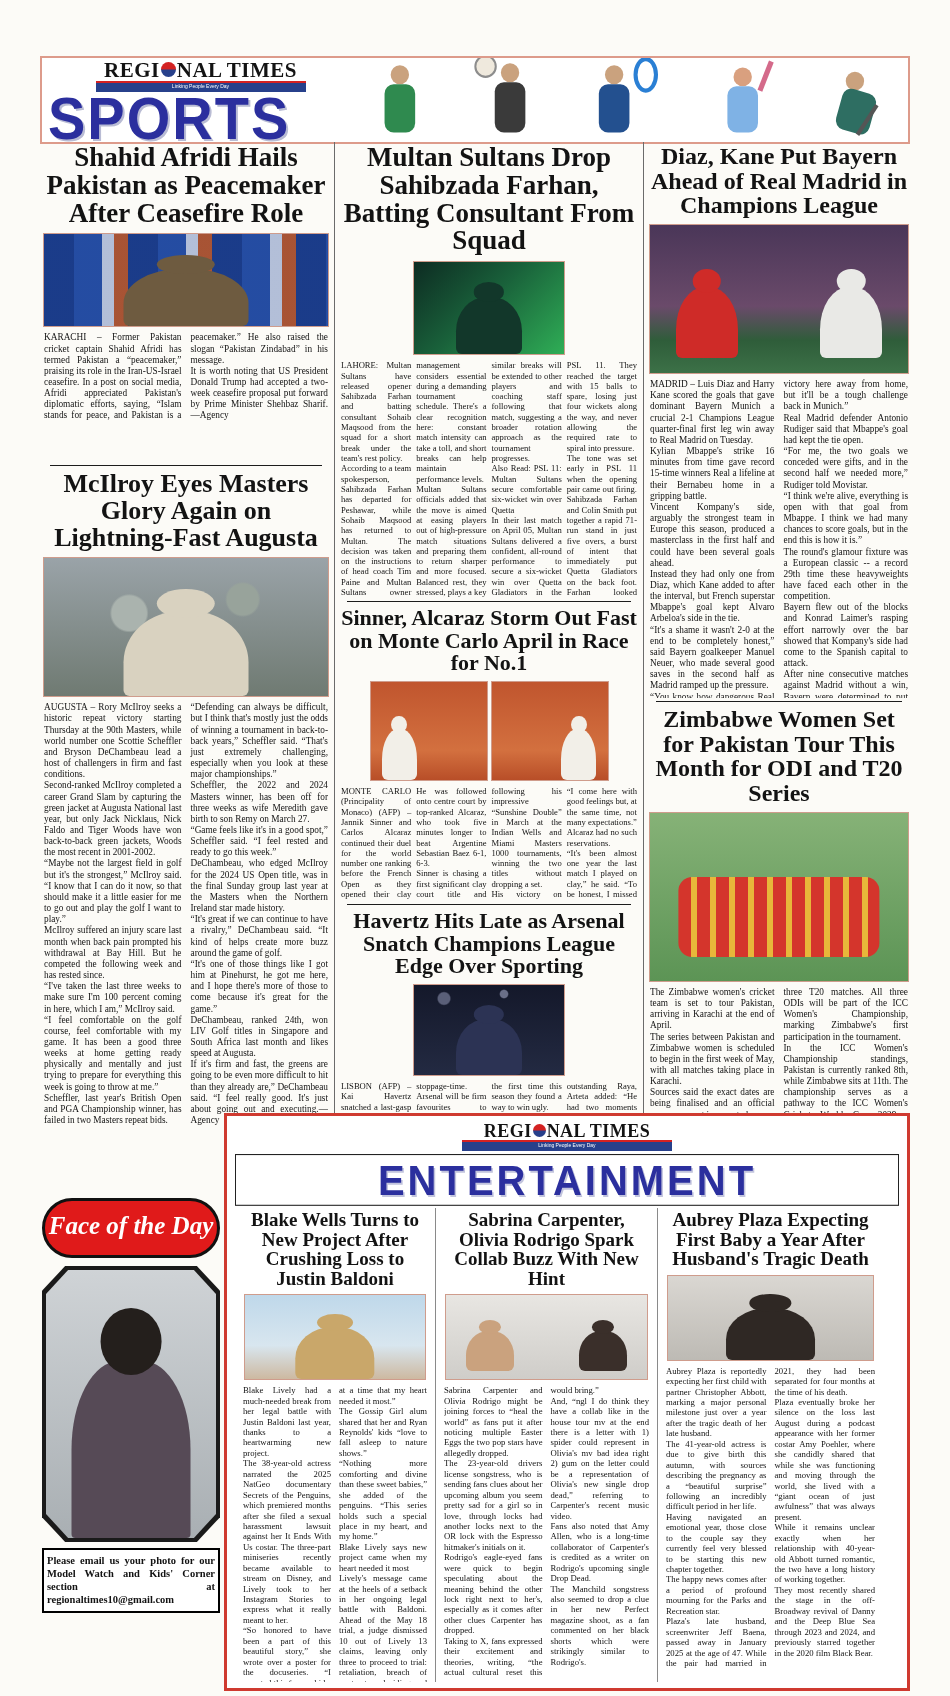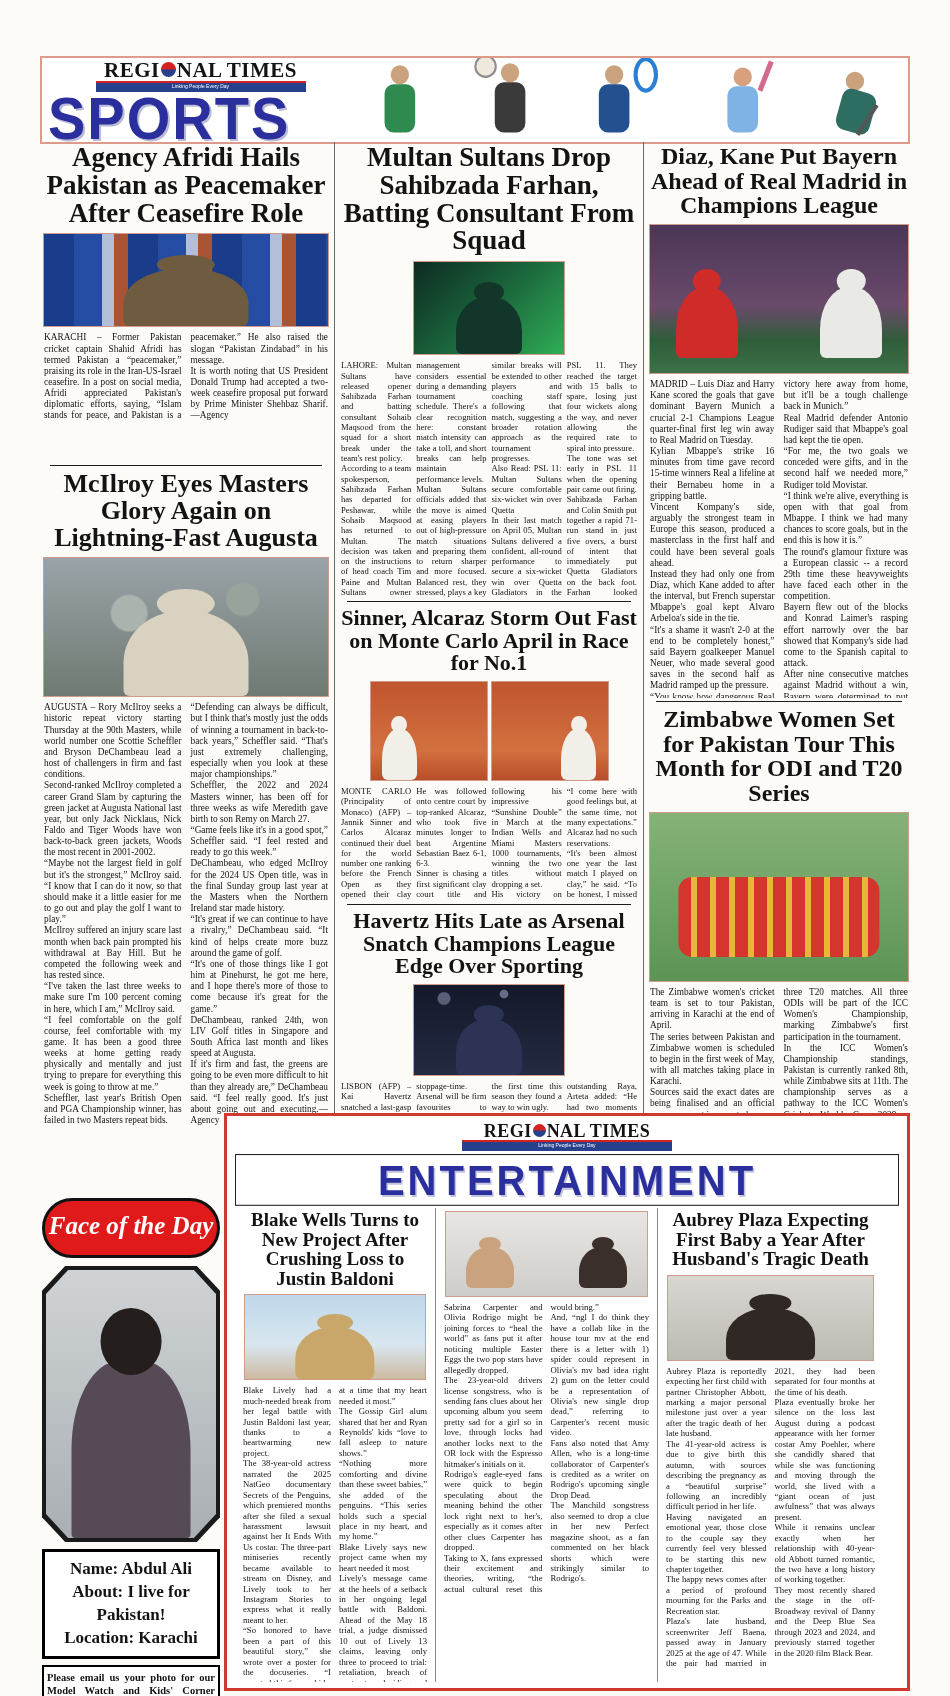--- a/index.html
+++ b/index.html
@@ -148,21 +148,21 @@
           <rect x="498" y="42" width="4" height="34" fill="#555" transform="rotate(34 500 59)"></rect>
       </svg>
     </div>
   </div>
 
   <div class="vrule vr1"></div>
   <div class="vrule vr2"></div>
 
   <div class="colwrap colL">
     <div class="article" style="height:320px;">
-      <div class="hl hl27">Agency Afridi Hails Pakistan as Peacemaker After Ceasefire Role</div>
+      <div class="hl hl27">Shahid Afridi Hails Pakistan as Peacemaker After Ceasefire Role</div>
       <div class="photo ph-afridi" style="width:284px;height:92px;">
         <span class="sil center"></span>
       </div>
       <div class="body b93">KARACHI – Former Pakistan cricket captain Shahid Afridi has termed Pakistan a “peacemaker,” praising its role in the Iran-US-Israel ceasefire. In a post on social media, Afridi appreciated Pakistan's diplomatic efforts, saying, “Islam stands for peace, and Pakistan is a peacemaker.” He also raised the slogan “Pakistan Zindabad” in his message.
 It is worth noting that US President Donald Trump had accepted a two-week ceasefire proposal put forward by Prime Minister Shehbaz Sharif.—Agency</div>
     </div>
     <div class="hrule"></div>
     <div class="article" style="flex:1;">
       <div class="hl hl26">McIlroy Eyes Masters Glory Again on Lightning-Fast Augusta</div>
       <div class="photo ph-mcilroy" style="width:284px;height:138px;">
@@ -283,24 +283,20 @@
     </div>
   </div>
 
   <div class="facestrip">
     <div class="face-banner">Face of the Day</div>
     <div class="octa octa-border">
       <div class="photo ph-face octa face-photo" style="border:none;margin:0;">
         <span class="sil center"></span>
       </div>
     </div>
-    <div class="namebox">Name: Abdul Ali
-About: I live for
-Pakistan!
-Location: Karachi</div>
     <div class="emailbox">Please email us your photo for our Model Watch and Kids' Corner section at regionaltimes10@gmail.com</div>
   </div>
 
   <div class="entbox">
     <div class="rt-logo ent-logo">
       <div class="rt-name"><span>REGI</span><span class="globe"></span><span>NAL TIMES</span></div>
       <div class="rt-bar">Linking People Every Day</div>
     </div>
     <div class="ent-banner">ENTERTAINMENT</div>
     <div class="ent-grid">
@@ -311,20 +307,21 @@
           </div>
         <div class="body b87">Blake Lively had a much-needed break from her legal battle with Justin Baldoni last year, thanks to a heartwarming new project.
 The 38-year-old actress narrated the 2025 NatGeo documentary Secrets of the Penguins, which premiered months after she filed a sexual harassment lawsuit against her It Ends With Us costar. The three-part miniseries recently became available to stream on Disney, and Lively took to her Instagram Stories to express what it really meant to her.
 “So honored to have been a part of this beautiful story,” she wrote over a poster for the docuseries. “I narrated this for my kids. Both in how I told the story. And why. It came at a time that my heart needed it most.”
 The Gossip Girl alum shared that her and Ryan Reynolds' kids “love to fall asleep to nature shows.”
 “Nothing more comforting and divine than these sweet babies,” she added of the penguins. “This series holds such a special place in my heart, and my home.”
 Blake Lively says new project came when my heart needed it most
 Lively's message came at the heels of a setback in her ongoing legal battle with Baldoni. Ahead of the May 18 trial, a judge dismissed 10 out of Lively 13 claims, leaving only three to proceed to trial: retaliation, breach of contract, and aiding and abetting retaliation.</div>
       </div>
       <div class="ent-col">
+        <div class="hl hl19">Sabrina Carpenter, Olivia Rodrigo Spark Collab Buzz With New Hint</div>
         <div class="photo ph-sabrina ent-photo">
           <span class="sil small lft sil-a"></span>
           <span class="sil small rgt sil-b"></span>
         </div>
         <div class="body b87">Sabrina Carpenter and Olivia Rodrigo might be joining forces to “heal the world” as fans put it after noticing multiple Easter Eggs the two pop stars have allegedly dropped.
 The 23-year-old drivers license songstress, who is sending fans clues about her upcoming album you seem pretty sad for a girl so in love, through locks had another locks next to the OR lock with the Espresso hitmaker's initials on it.
 Rodrigo's eagle-eyed fans were quick to begin speculating about the meaning behind the other lock right next to her's, especially as it comes after other clues Carpenter has dropped.
 Taking to X, fans expressed their excitement and theories, writing, “the actual cultural reset this would bring.”
 And, “ngl I do think they have a collab like in the house tour mv at the end there is a letter with 1) spider could represent in Olivia's mv bad idea right 2) gum on the letter could be a representation of Olivia's new single drop dead,” referring to Carpenter's recent music video.
 Fans also noted that Amy Allen, who is a long-time collaborator of Carpenter's is credited as a writer on Rodrigo's upcoming single Drop Dead.

